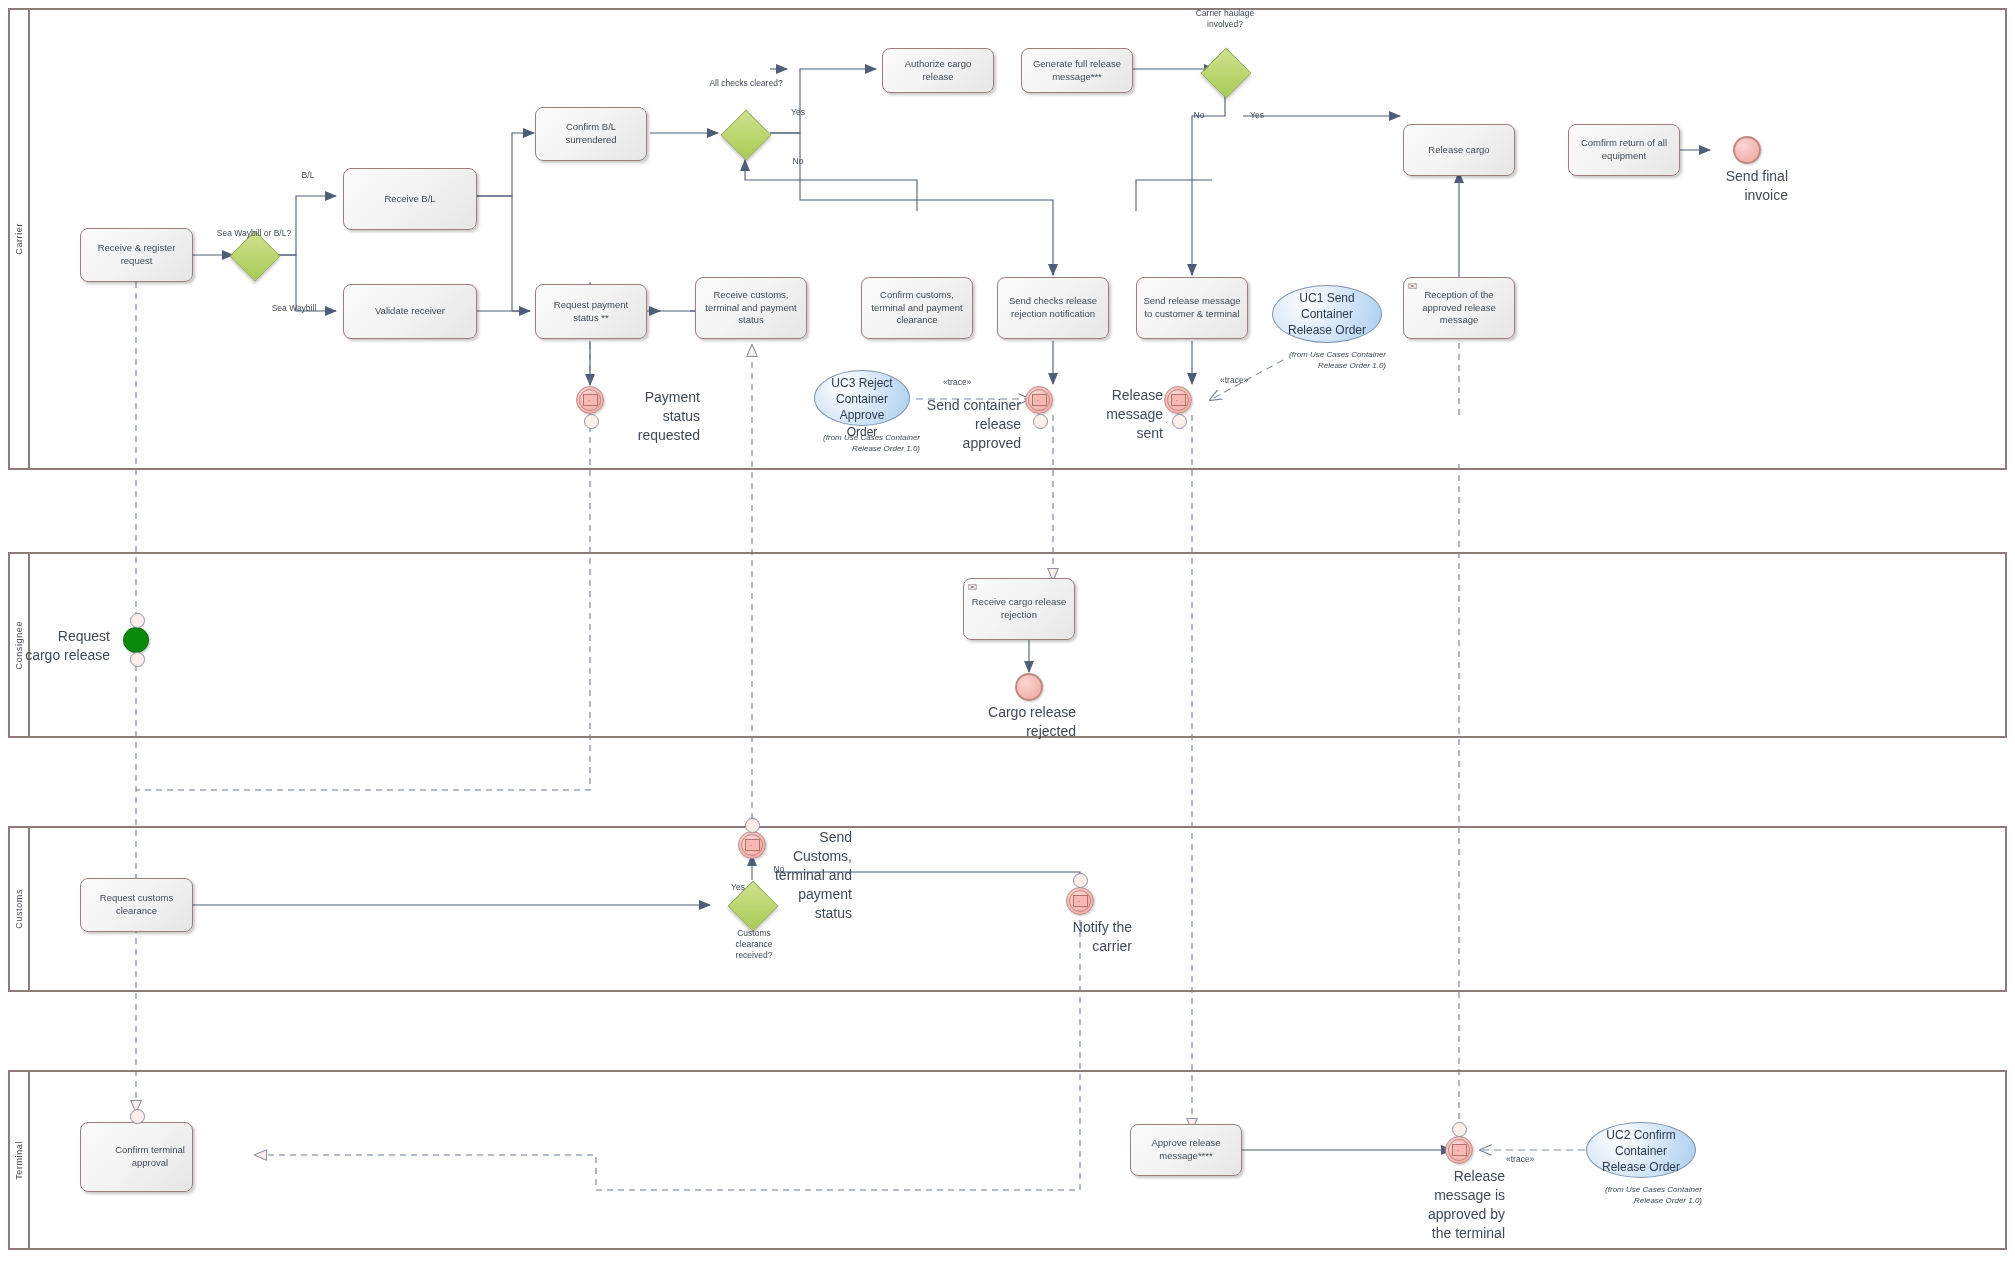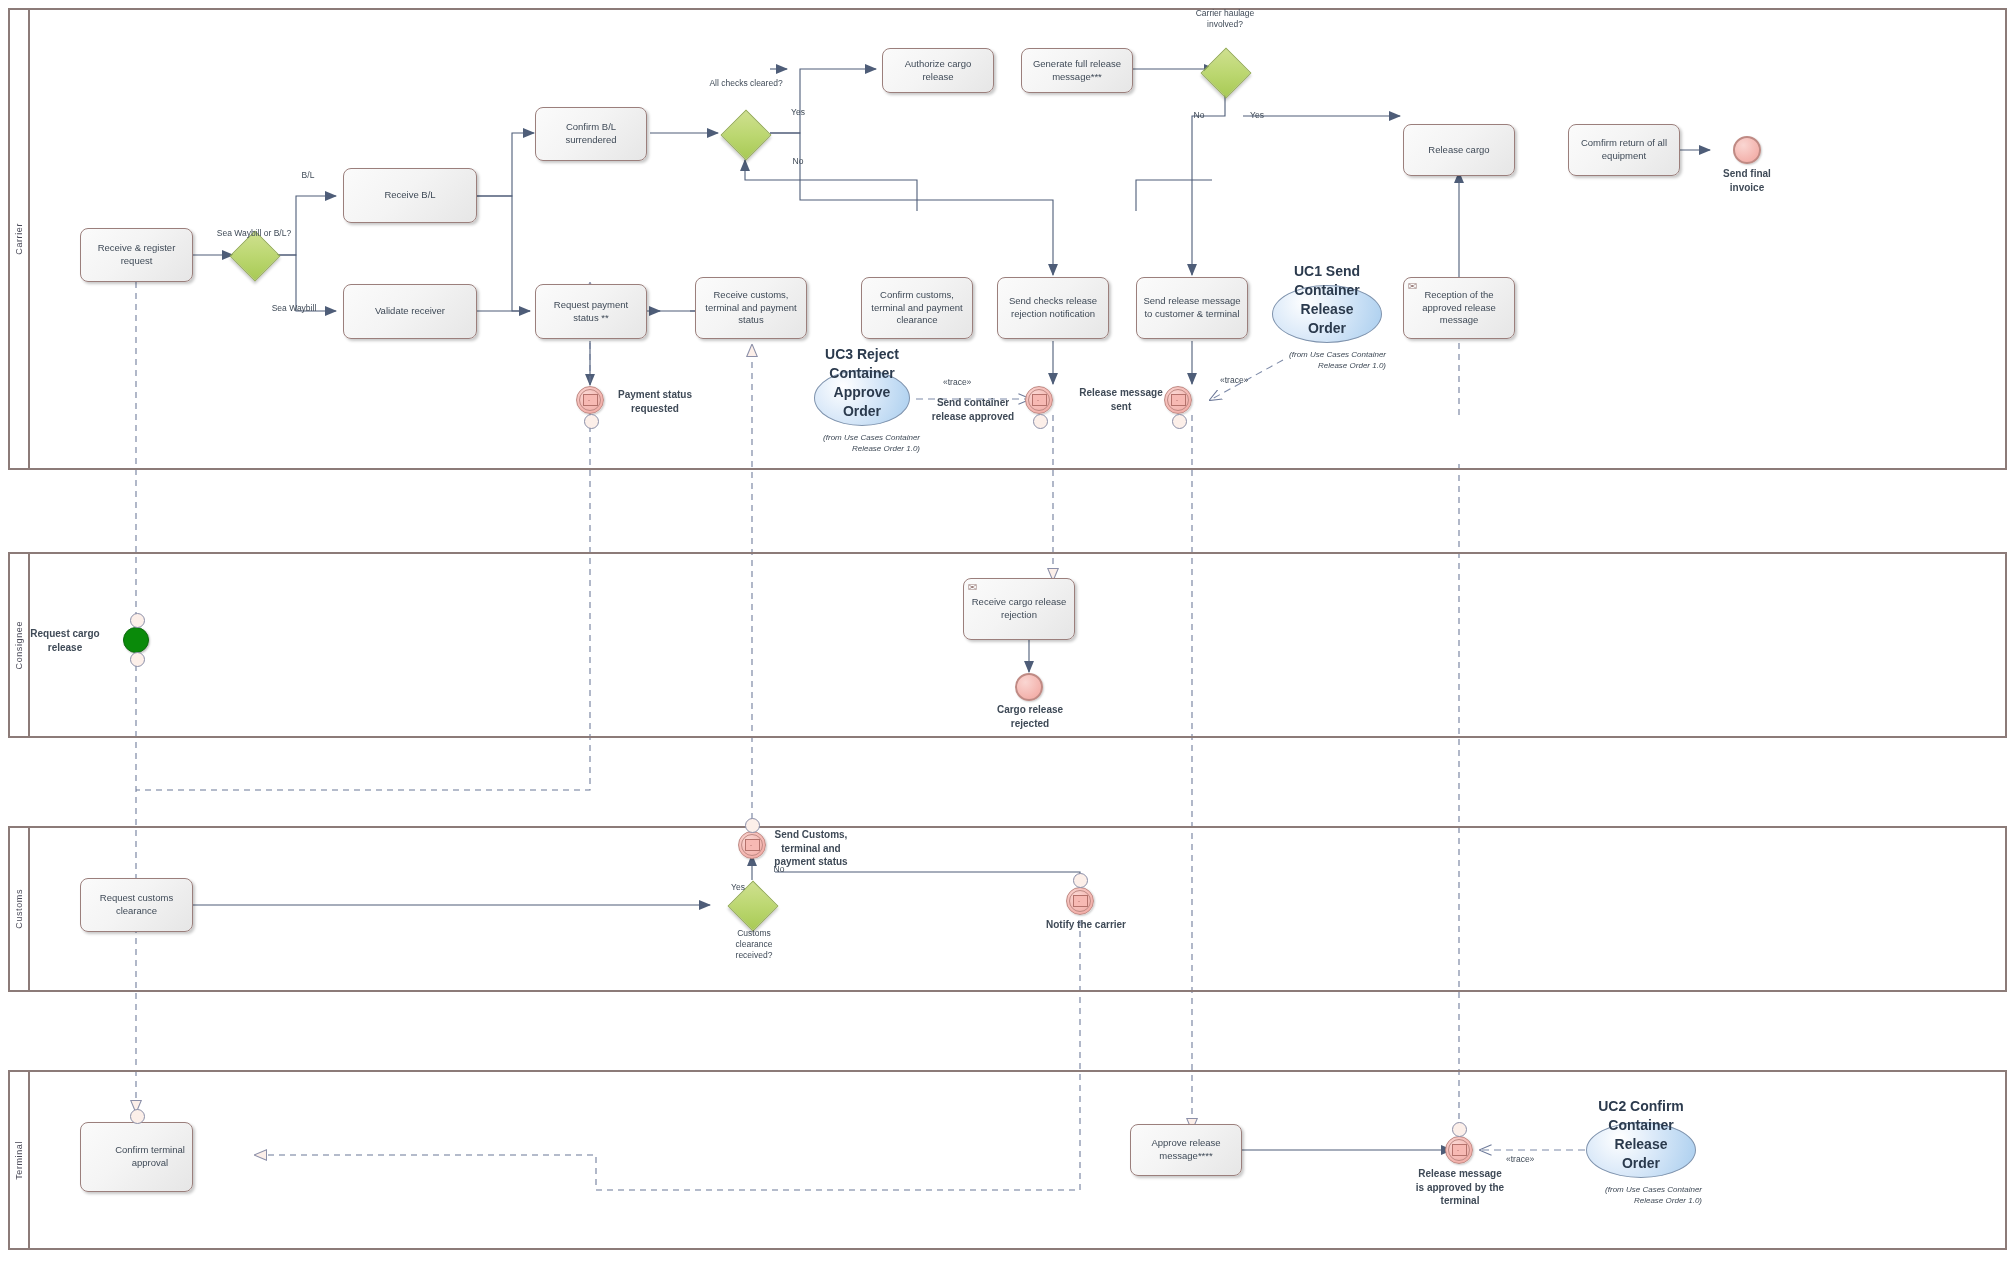--- a/index.html
+++ b/index.html
@@ -43,27 +43,27 @@
       display:flex;align-items:center;justify-content:center;}
   .ev-msg:before{content:"";position:absolute;left:2px;top:2px;right:2px;bottom:2px;
       border:1px solid #bf8a84;border-radius:50%;}
   .ev-msg .m{position:relative;width:13px;height:10px;border:1px solid #b4726c;background:#f7b9b3;}
   .ev-msg .m:after{content:"";position:absolute;left:0;top:0;width:11px;height:5px;
       border-bottom:1px solid #b4726c;
       clip-path:polygon(0 0,50% 100%,100% 0);background:#f7b9b3;}
   .ev-attach{position:absolute;width:13px;height:13px;border-radius:50%;
       background:#fcefe9;border:1px solid #8b8fa8;}
 
-  .ev-label{position:absolute;font-size:10px;color:#3f4a57;text-align:center;line-height:1.35;font-weight:bold;}
+  .ev-label{position:absolute;font-size:14px;color:#3f4a57;text-align:right;line-height:1.35;}
 
   
   .uc{position:absolute;border-radius:50%;box-sizing:border-box;
       background:radial-gradient(circle at 30% 28%,#ffffff 0%,#dceaf9 40%,#a8cdee 100%);
-      border:1.5px solid #7f93ad;display:flex;align-items:flex-end;justify-content:center;
-      text-align:center;font-size:14px;font-weight:bold;color:#2b3a4d;line-height:1.35;padding:4px 8px;}
+      border:1.5px solid #7f93ad;display:flex;align-items:flex-start;justify-content:center;
+      text-align:center;font-size:12px;font-weight:normal;color:#2b3a4d;line-height:1.35;padding:4px 8px;}
   .uc-sub{position:absolute;font-size:8px;font-style:italic;color:#3f4a57;text-align:right;
       line-height:1.4;}
 
   
   .flow-label{position:absolute;font-size:8.5px;color:#3f4a57;text-align:center;line-height:1.3;
       white-space:nowrap;}
   .trace-label{position:absolute;font-size:8.5px;color:#3f4a57;white-space:nowrap;}
 </style>
 </head>
 <body>
@@ -181,21 +181,21 @@
     <span>Sea Waybill or B/L?</span>
   </div>
 
   <div class="flow-label" style="left:288px;top:170px;width:40px;">
     <span>B/L</span>
   </div>
   <div class="flow-label" style="left:254px;top:303px;width:80px;">
     <span>Sea Waybill</span>
   </div>
 
-  <div class="task" style="left:343px;top:168px;width:134px;height:55px;">
+  <div class="task" style="left:343px;top:168px;width:134px;height:62px;">
     <span>Receive B/L</span>
   </div>
   <div class="task" style="left:343px;top:284px;width:134px;height:55px;">
     <span>Validate receiver</span>
   </div>
   <div class="task" style="left:535px;top:107px;width:112px;height:54px;">
     <span>Confirm B/L surrendered</span>
   </div>
   <div class="task" style="left:535px;top:284px;width:112px;height:55px;">
     <span>Request payment status **</span>

